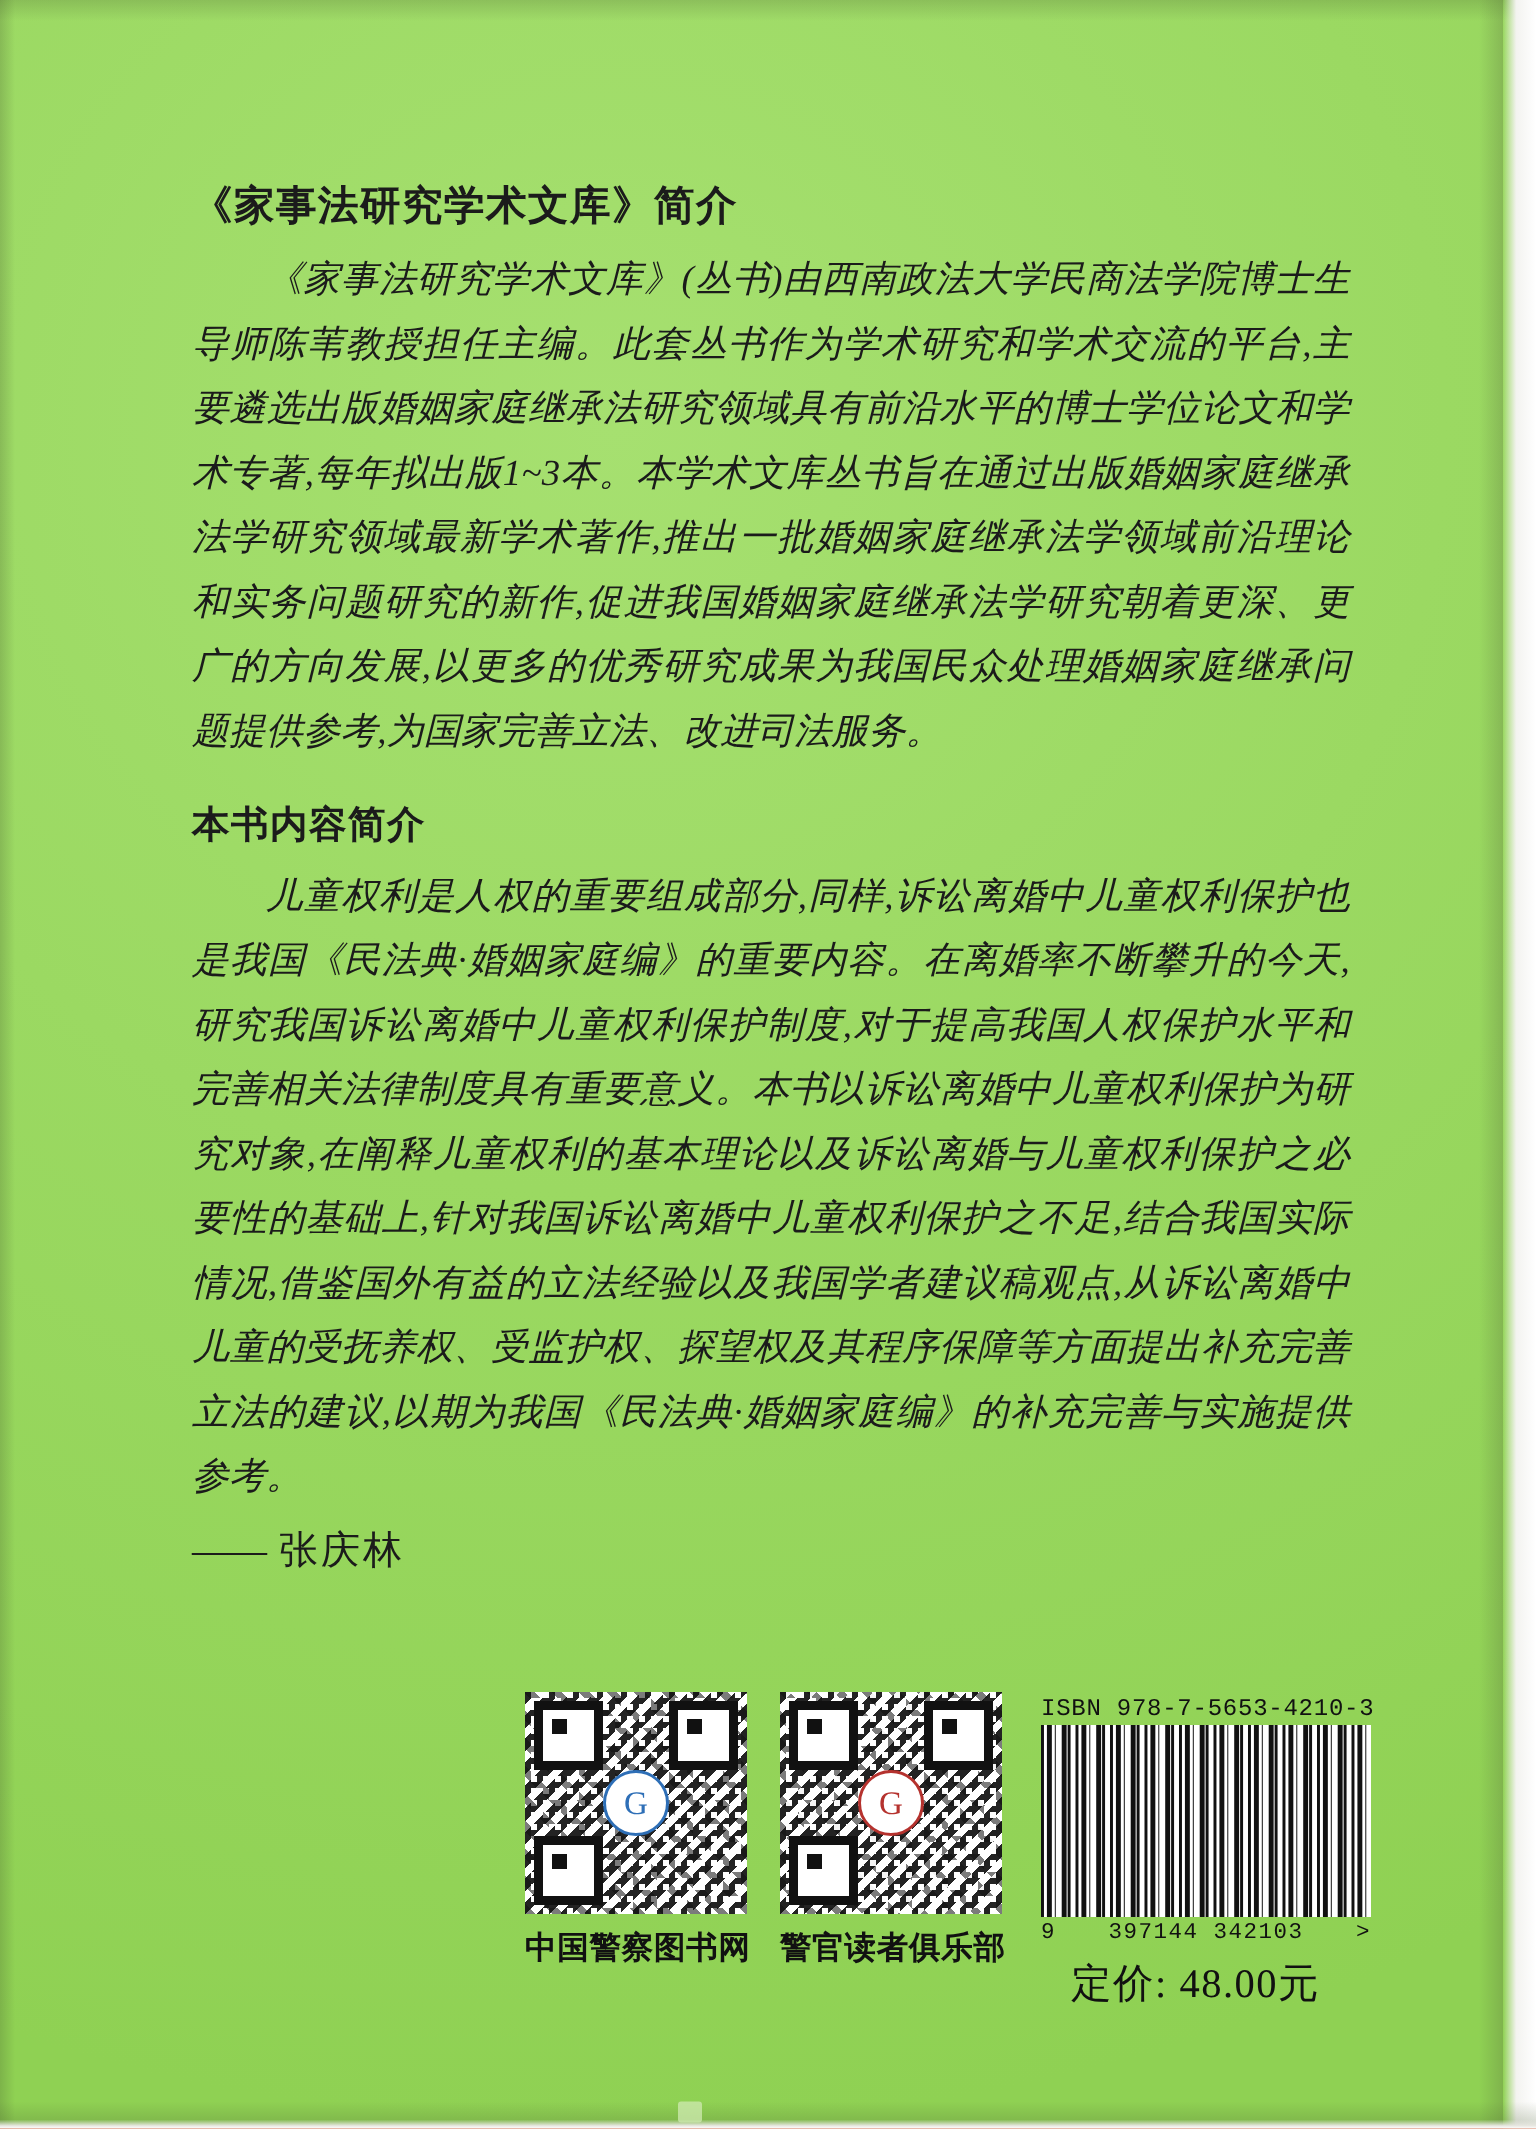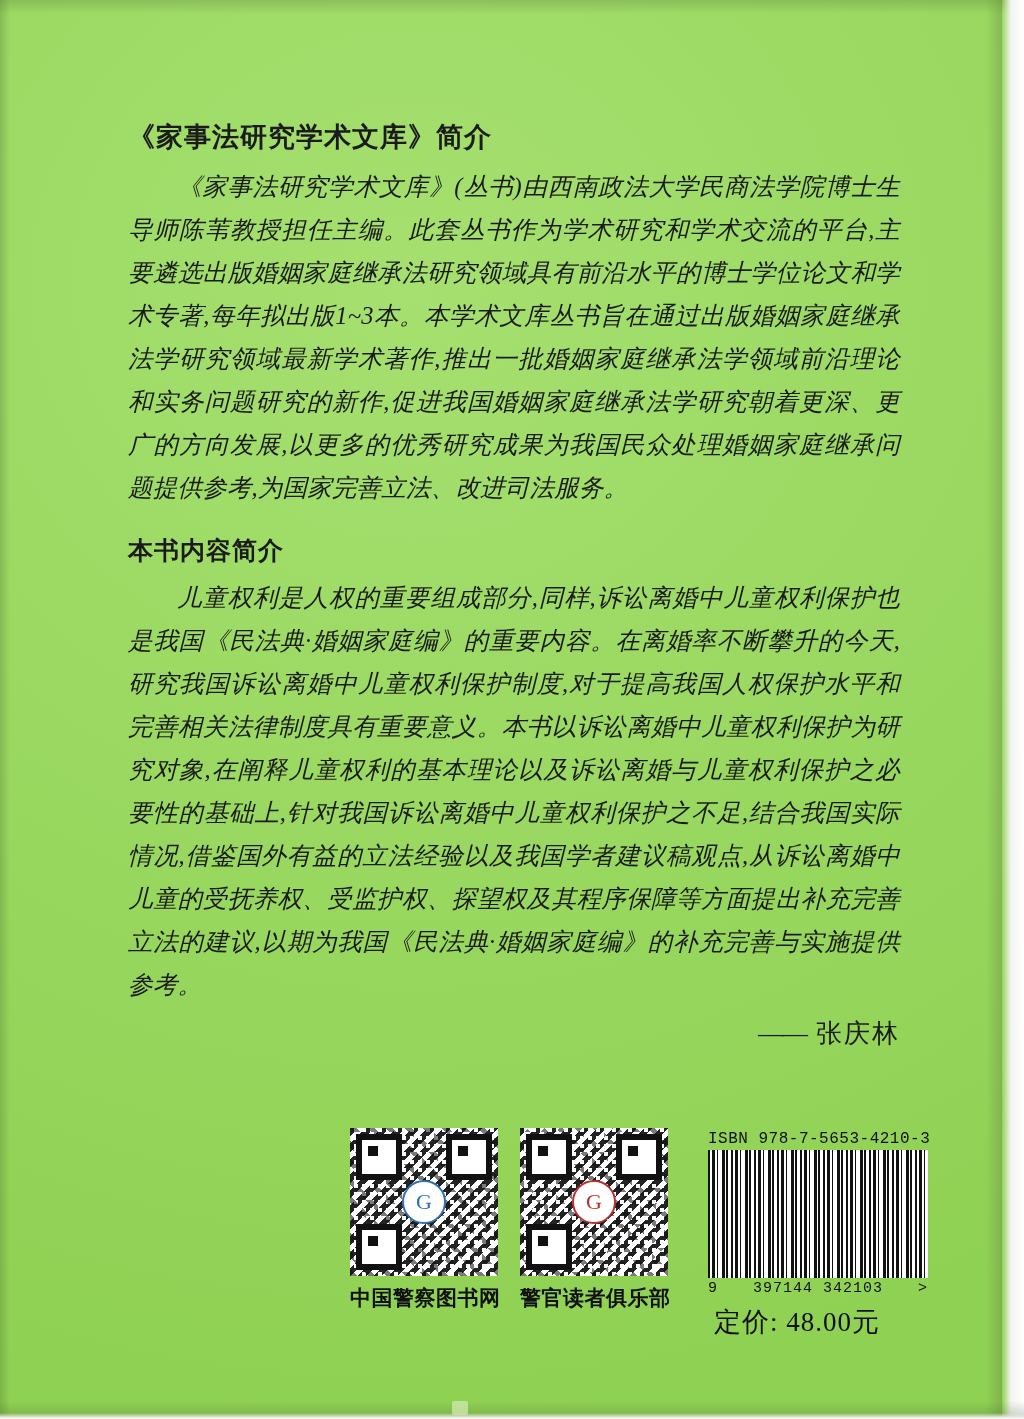--- a/index.html
+++ b/index.html
@@ -98,21 +98,21 @@
     line-height: 43px;
     text-align: justify;
     text-justify: inter-ideograph;
     text-indent: 2em;
     letter-spacing: 0.2px;
     font-style: italic;
   }
   .author-line {
     margin-top: 10px;
     font-size: 26px;
-    text-align: right;
+    text-align: left;
     letter-spacing: 2px;
   }
   .author-line .dash {
     letter-spacing: -2px;
     margin-right: 10px;
   }
 
   
   .bottom {
     position: absolute;
@@ -202,21 +202,21 @@
     font-size: 21px;
     font-weight: bold;
     letter-spacing: 0.5px;
     color: #111;
     white-space: nowrap;
     font-family: Liberation Serif, serif;
   }
 
   .barcode-wrap {
     position: absolute;
-    left: 358px;
+    left: 344px;
     top: 2px;
     width: 220px;
   }
   .isbn-text {
     font-family: "Liberation Mono", "DejaVu Sans Mono", monospace;
     font-size: 16px;
     letter-spacing: 0.5px;
     color: #111;
     margin-bottom: 2px;
     white-space: nowrap;

